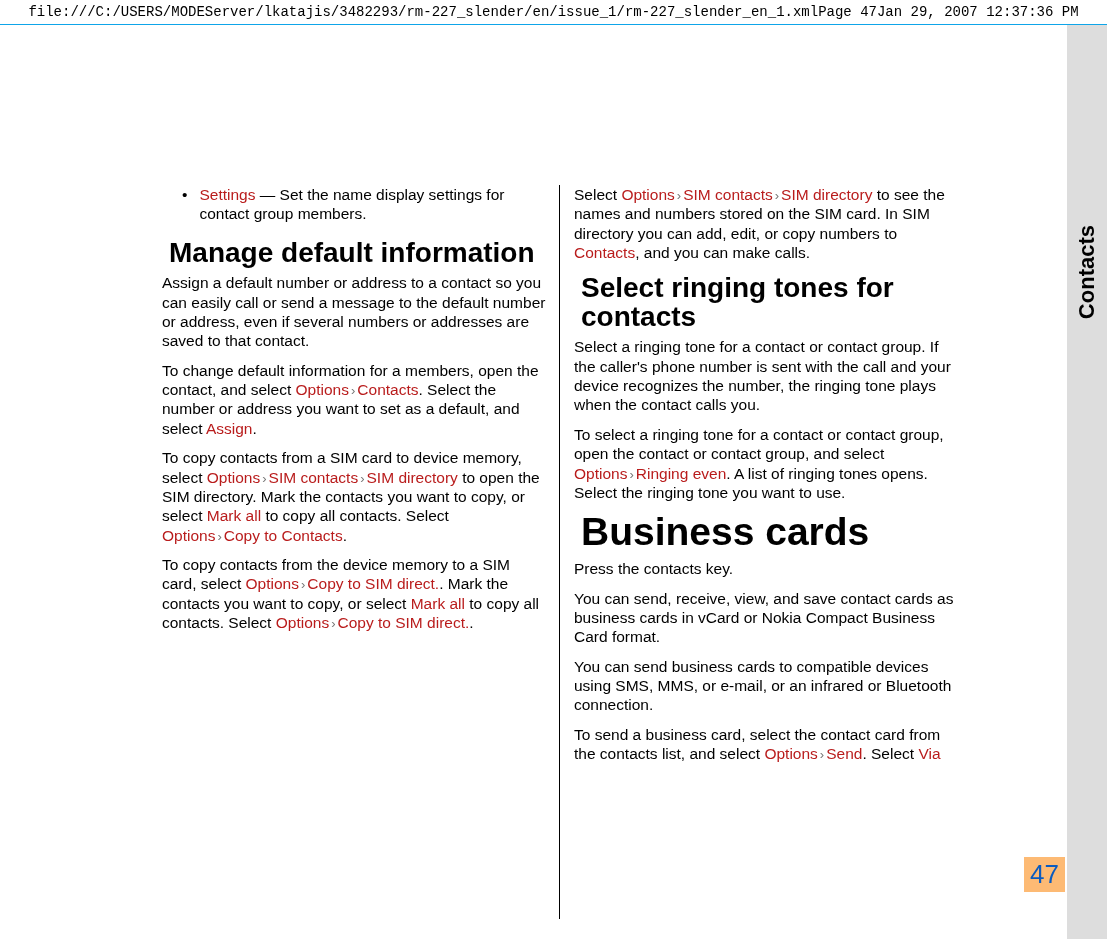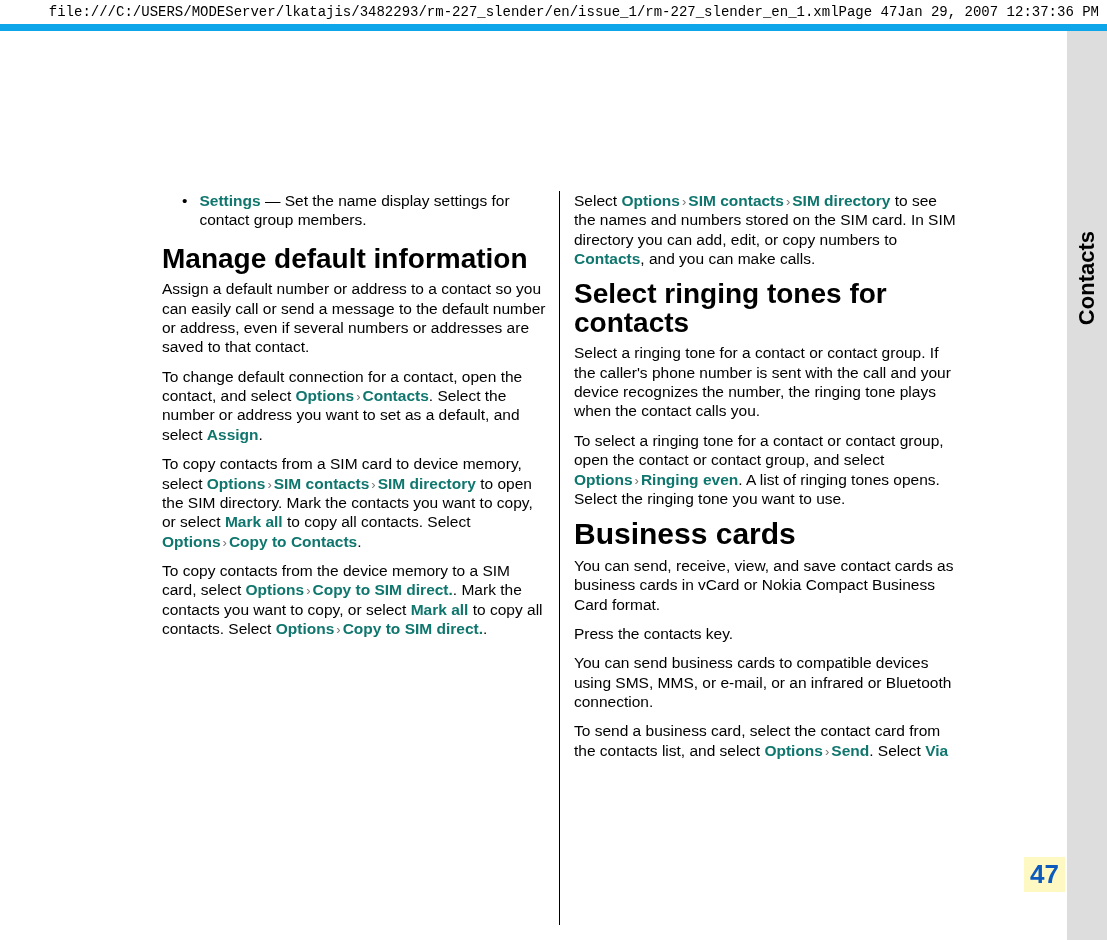--- a/index.html
+++ b/index.html
@@ -5,25 +5,25 @@
   * { margin: 0; padding: 0; box-sizing: border-box; }
   body {
     font-family: Arial, Helvetica, sans-serif;
     background: #fff;
     width: 1107px;
     height: 940px;
     position: relative;
   }
   .header-bar {
     display: flex;
-    justify-content: flex-end;
+    justify-content: center;
     padding: 4px 8px;
     font-family: "Courier New", monospace;
     font-size: 14px;
-    border-bottom: 7px solid #0ea5e9;
+    border-bottom: 1px solid #0ea5e9;
   }
   .page-wrap {
     display: flex;
     height: calc(100% - 26px);
   }
   .content-area {
     flex: 1;
     padding: 160px 20px 20px 150px;
     display: flex;
     gap: 0;
@@ -40,51 +40,51 @@
   .bullet-row {
     display: flex;
     gap: 12px;
     margin-bottom: 14px;
     padding-left: 20px;
   }
   .bullet-dot { flex-shrink: 0; }
   h2 {
     font-size: 28px;
     font-weight: 700;
-    margin: 10px 0 6px 0;
+    margin: 10px 0 6px 7px;
     line-height: 1.05;
   }
   h2.big {
-    font-size: 30px;
+    font-size: 39px;
   }
   p { margin-bottom: 10px; }
-  .link { color: #0f766e; font-weight: 700; }
+  .link { color: #b91c1c; font-weight: 400; }
   .chev { color: #777; font-size: 13px; padding: 0 2px; }
   .side-tab {
     width: 40px;
     background: #ddd;
     display: flex;
     flex-direction: column;
     align-items: center;
     padding-top: 200px;
   }
   .tab-label {
     writing-mode: vertical-rl;
     transform: rotate(180deg);
     font-size: 22px;
     font-weight: 700;
   }
   .page-num {
     position: absolute;
     right: 42px;
     bottom: 48px;
-    background: #fef9c3;
+    background: #fdba74;
     color: #0b5bbf;
     font-size: 26px;
-    font-weight: 700;
+    font-weight: 400;
     padding: 2px 6px;
   }
 </style>
 </head>
 <body>
 
 <div class="header-bar">
   <span>file:///C:/USERS/MODEServer/lkatajis/3482293/rm-227_slender/en/issue_1/rm-227_slender_en_1.xml</span>
   <span>Page 47</span>
   <span>Jan 29, 2007 12:37:36 PM</span>
@@ -97,21 +97,21 @@
       <div class="bullet-row">
         <span class="bullet-dot">•</span>
         <span>
           <span class="link">Settings</span><span> — Set the name display settings for contact group members.</span>
         </span>
       </div>
 
       <h2>Manage default information</h2>
       <p>Assign a default number or address to a contact so you can easily call or send a message to the default number or address, even if several numbers or addresses are saved to that contact.</p>
       <p>
-        <span>To change default connection for a contact, open the contact, and select </span><span class="link">Options</span><span class="chev">›</span><span class="link">Contacts</span><span>. Select the number or address you want to set as a default, and select </span><span class="link">Assign</span><span>.</span>
+        <span>To change default information for a members, open the contact, and select </span><span class="link">Options</span><span class="chev">›</span><span class="link">Contacts</span><span>. Select the number or address you want to set as a default, and select </span><span class="link">Assign</span><span>.</span>
       </p>
 
       <p>
         <span>To copy contacts from a SIM card to device memory, select </span><span class="link">Options</span><span class="chev">›</span><span class="link">SIM contacts</span><span class="chev">›</span><span class="link">SIM directory</span><span> to open the SIM directory. Mark the contacts you want to copy, or select </span><span class="link">Mark all</span><span> to copy all contacts. Select </span><span class="link">Options</span><span class="chev">›</span><span class="link">Copy to Contacts</span><span>.</span>
       </p>
       <p>
         <span>To copy contacts from the device memory to a SIM card, select </span><span class="link">Options</span><span class="chev">›</span><span class="link">Copy to SIM direct.</span><span>. Mark the contacts you want to copy, or select </span><span class="link">Mark all</span><span> to copy all contacts. Select </span><span class="link">Options</span><span class="chev">›</span><span class="link">Copy to SIM direct.</span><span>.</span>
       </p>
     </div>
 
@@ -120,22 +120,22 @@
         <span>Select </span><span class="link">Options</span><span class="chev">›</span><span class="link">SIM contacts</span><span class="chev">›</span><span class="link">SIM directory</span><span> to see the names and numbers stored on the SIM card. In SIM directory you can add, edit, or copy numbers to </span><span class="link">Contacts</span><span>, and you can make calls.</span>
       </p>
 
       <h2>Select ringing tones for contacts</h2>
       <p>Select a ringing tone for a contact or contact group. If the caller's phone number is sent with the call and your device recognizes the number, the ringing tone plays when the contact calls you.</p>
       <p>
         <span>To select a ringing tone for a contact or contact group, open the contact or contact group, and select </span><span class="link">Options</span><span class="chev">›</span><span class="link">Ringing even</span><span>. A list of ringing tones opens. Select the ringing tone you want to use.</span>
       </p>
 
       <h2 class="big">Business cards</h2>
+      <p>Press the contacts key.</p>
       <p>You can send, receive, view, and save contact cards as business cards in vCard or Nokia Compact Business Card format.</p>
-      <p>Press the contacts key.</p>
       <p>You can send business cards to compatible devices using SMS, MMS, or e-mail, or an infrared or Bluetooth connection.</p>
       <p>
         <span>To send a business card, select the contact card from the contacts list, and select </span><span class="link">Options</span><span class="chev">›</span><span class="link">Send</span><span>. Select </span><span class="link">Via</span>
       </p>
     </div>
 
   </div>
 
   <div class="side-tab">
     <span class="tab-label">Contacts</span>

